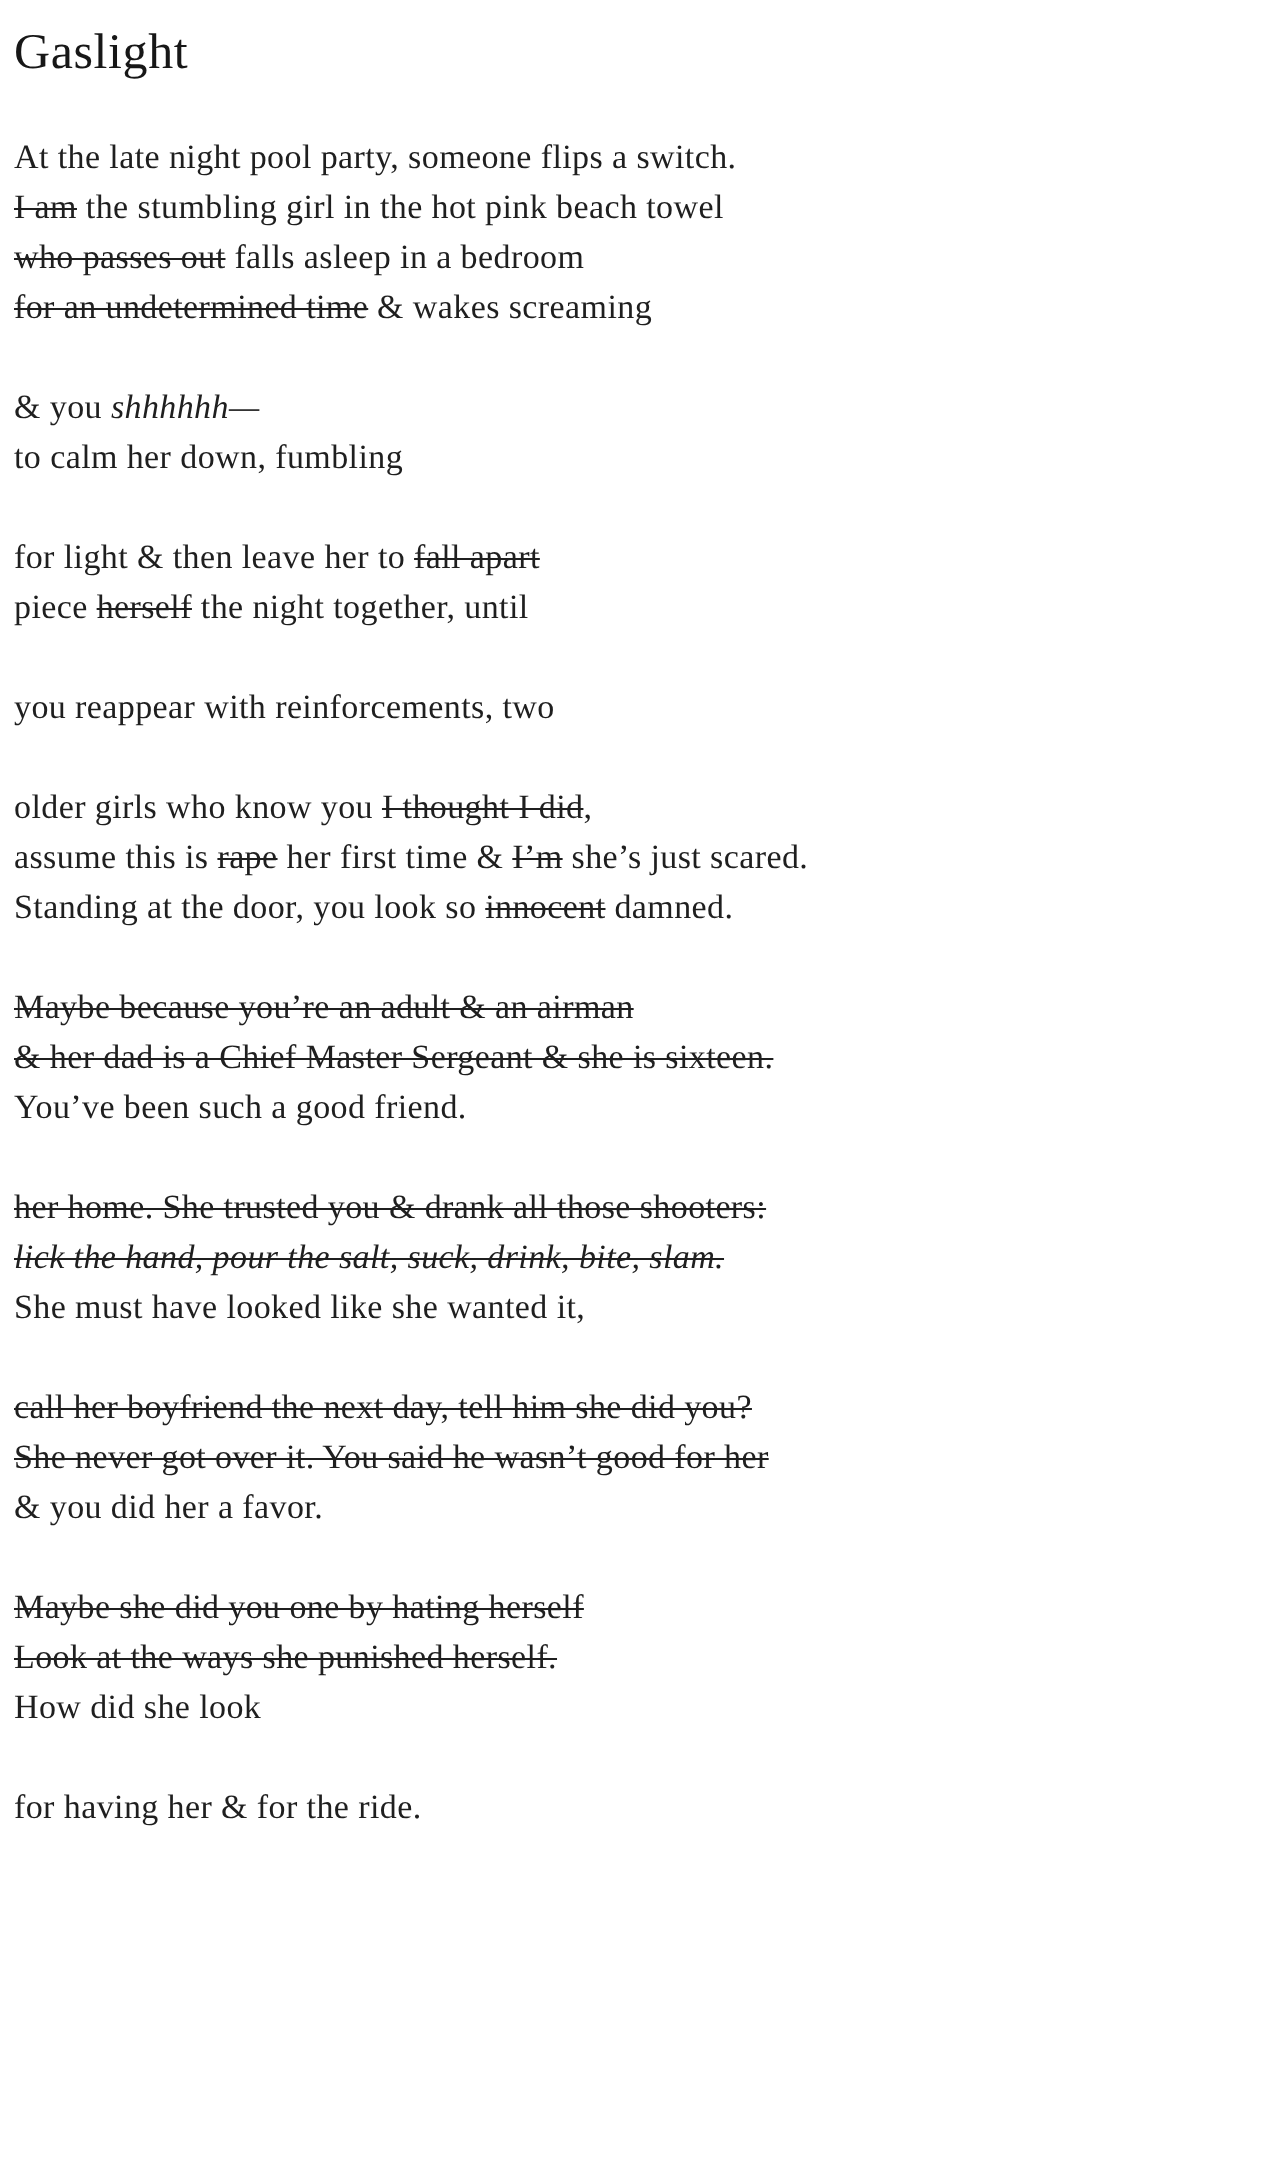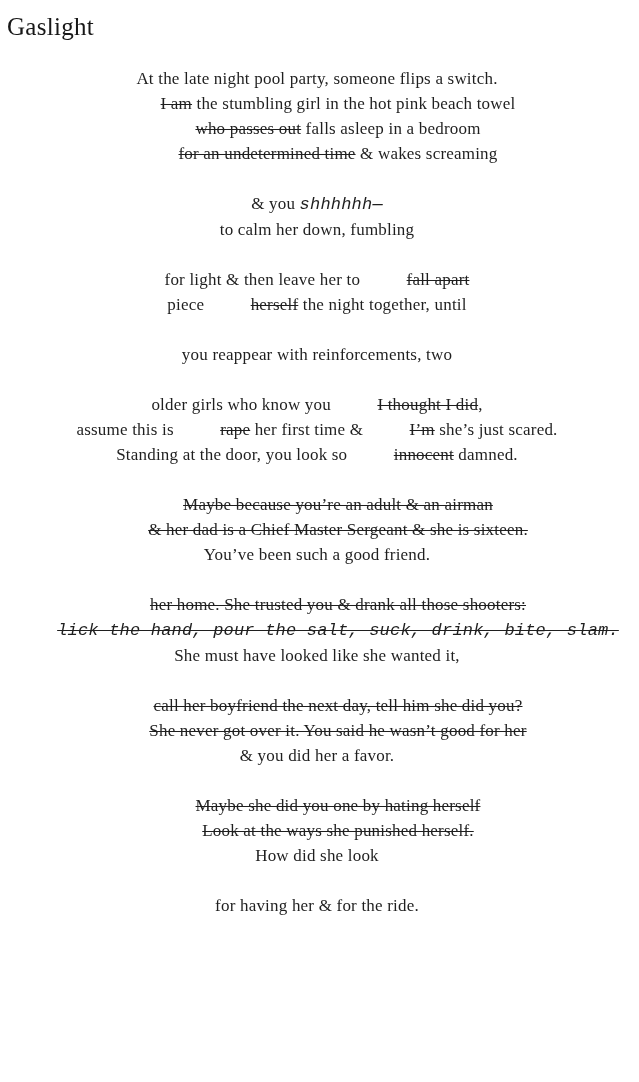--- a/index.html
+++ b/index.html
@@ -29,34 +29,31 @@
     line-height: 30px;
     color: #171717;
   }
   .poem-body {
     font-size: 17px;
     letter-spacing: 0.2px;
     line-height: 25px;
   }
   .stanza {
     margin: 0 0 25px 0;
-    text-align: center;
   }
   .line {
     white-space: nowrap;
     min-height: 25px;
   }
   .strike {
     text-decoration: line-through;
     text-decoration-thickness: 1px;
-    margin-left: 42px;
   }
   .italic {
     font-style: italic;
-    font-family: Liberation Mono, monospace;
   }
 </style>
 </head>
 <body>
 
 <div class="page">
   <h1 class="poem-title">Gaslight</h1>
   <div class="poem-body" id="poem">
       <div class="stanza">
         <div class="line"><span>At the late night pool party, someone flips a switch.</span></div>

